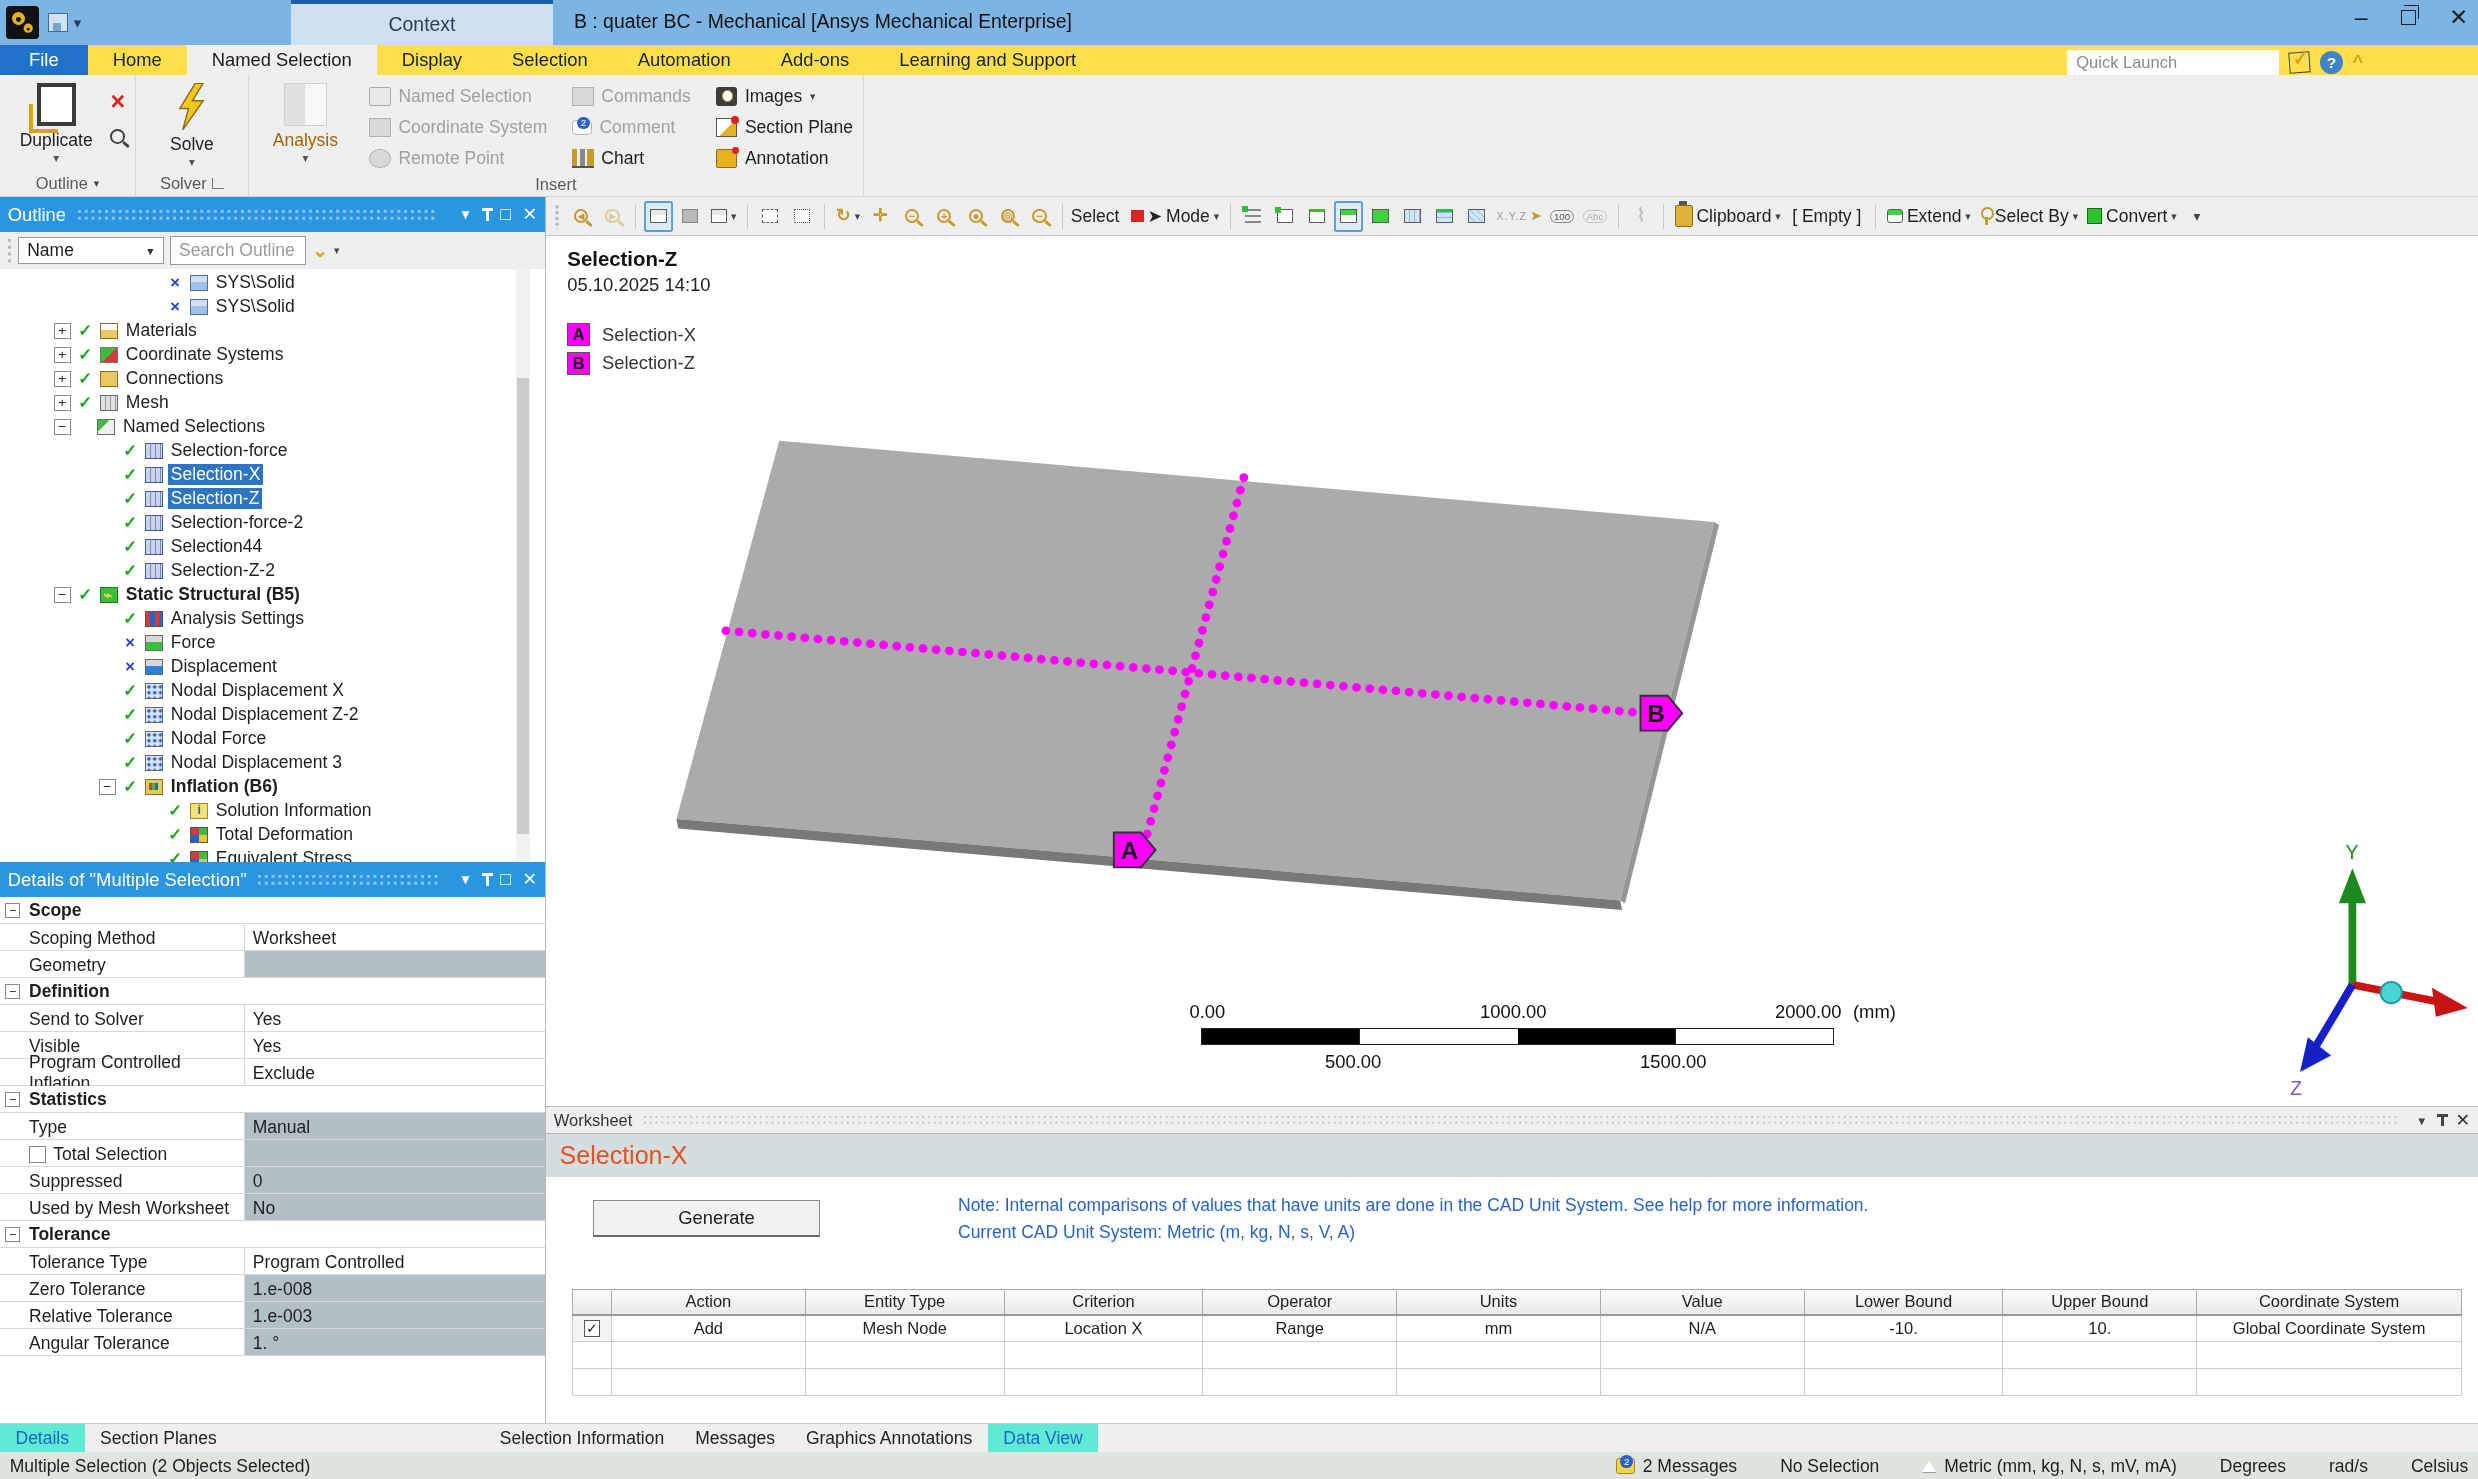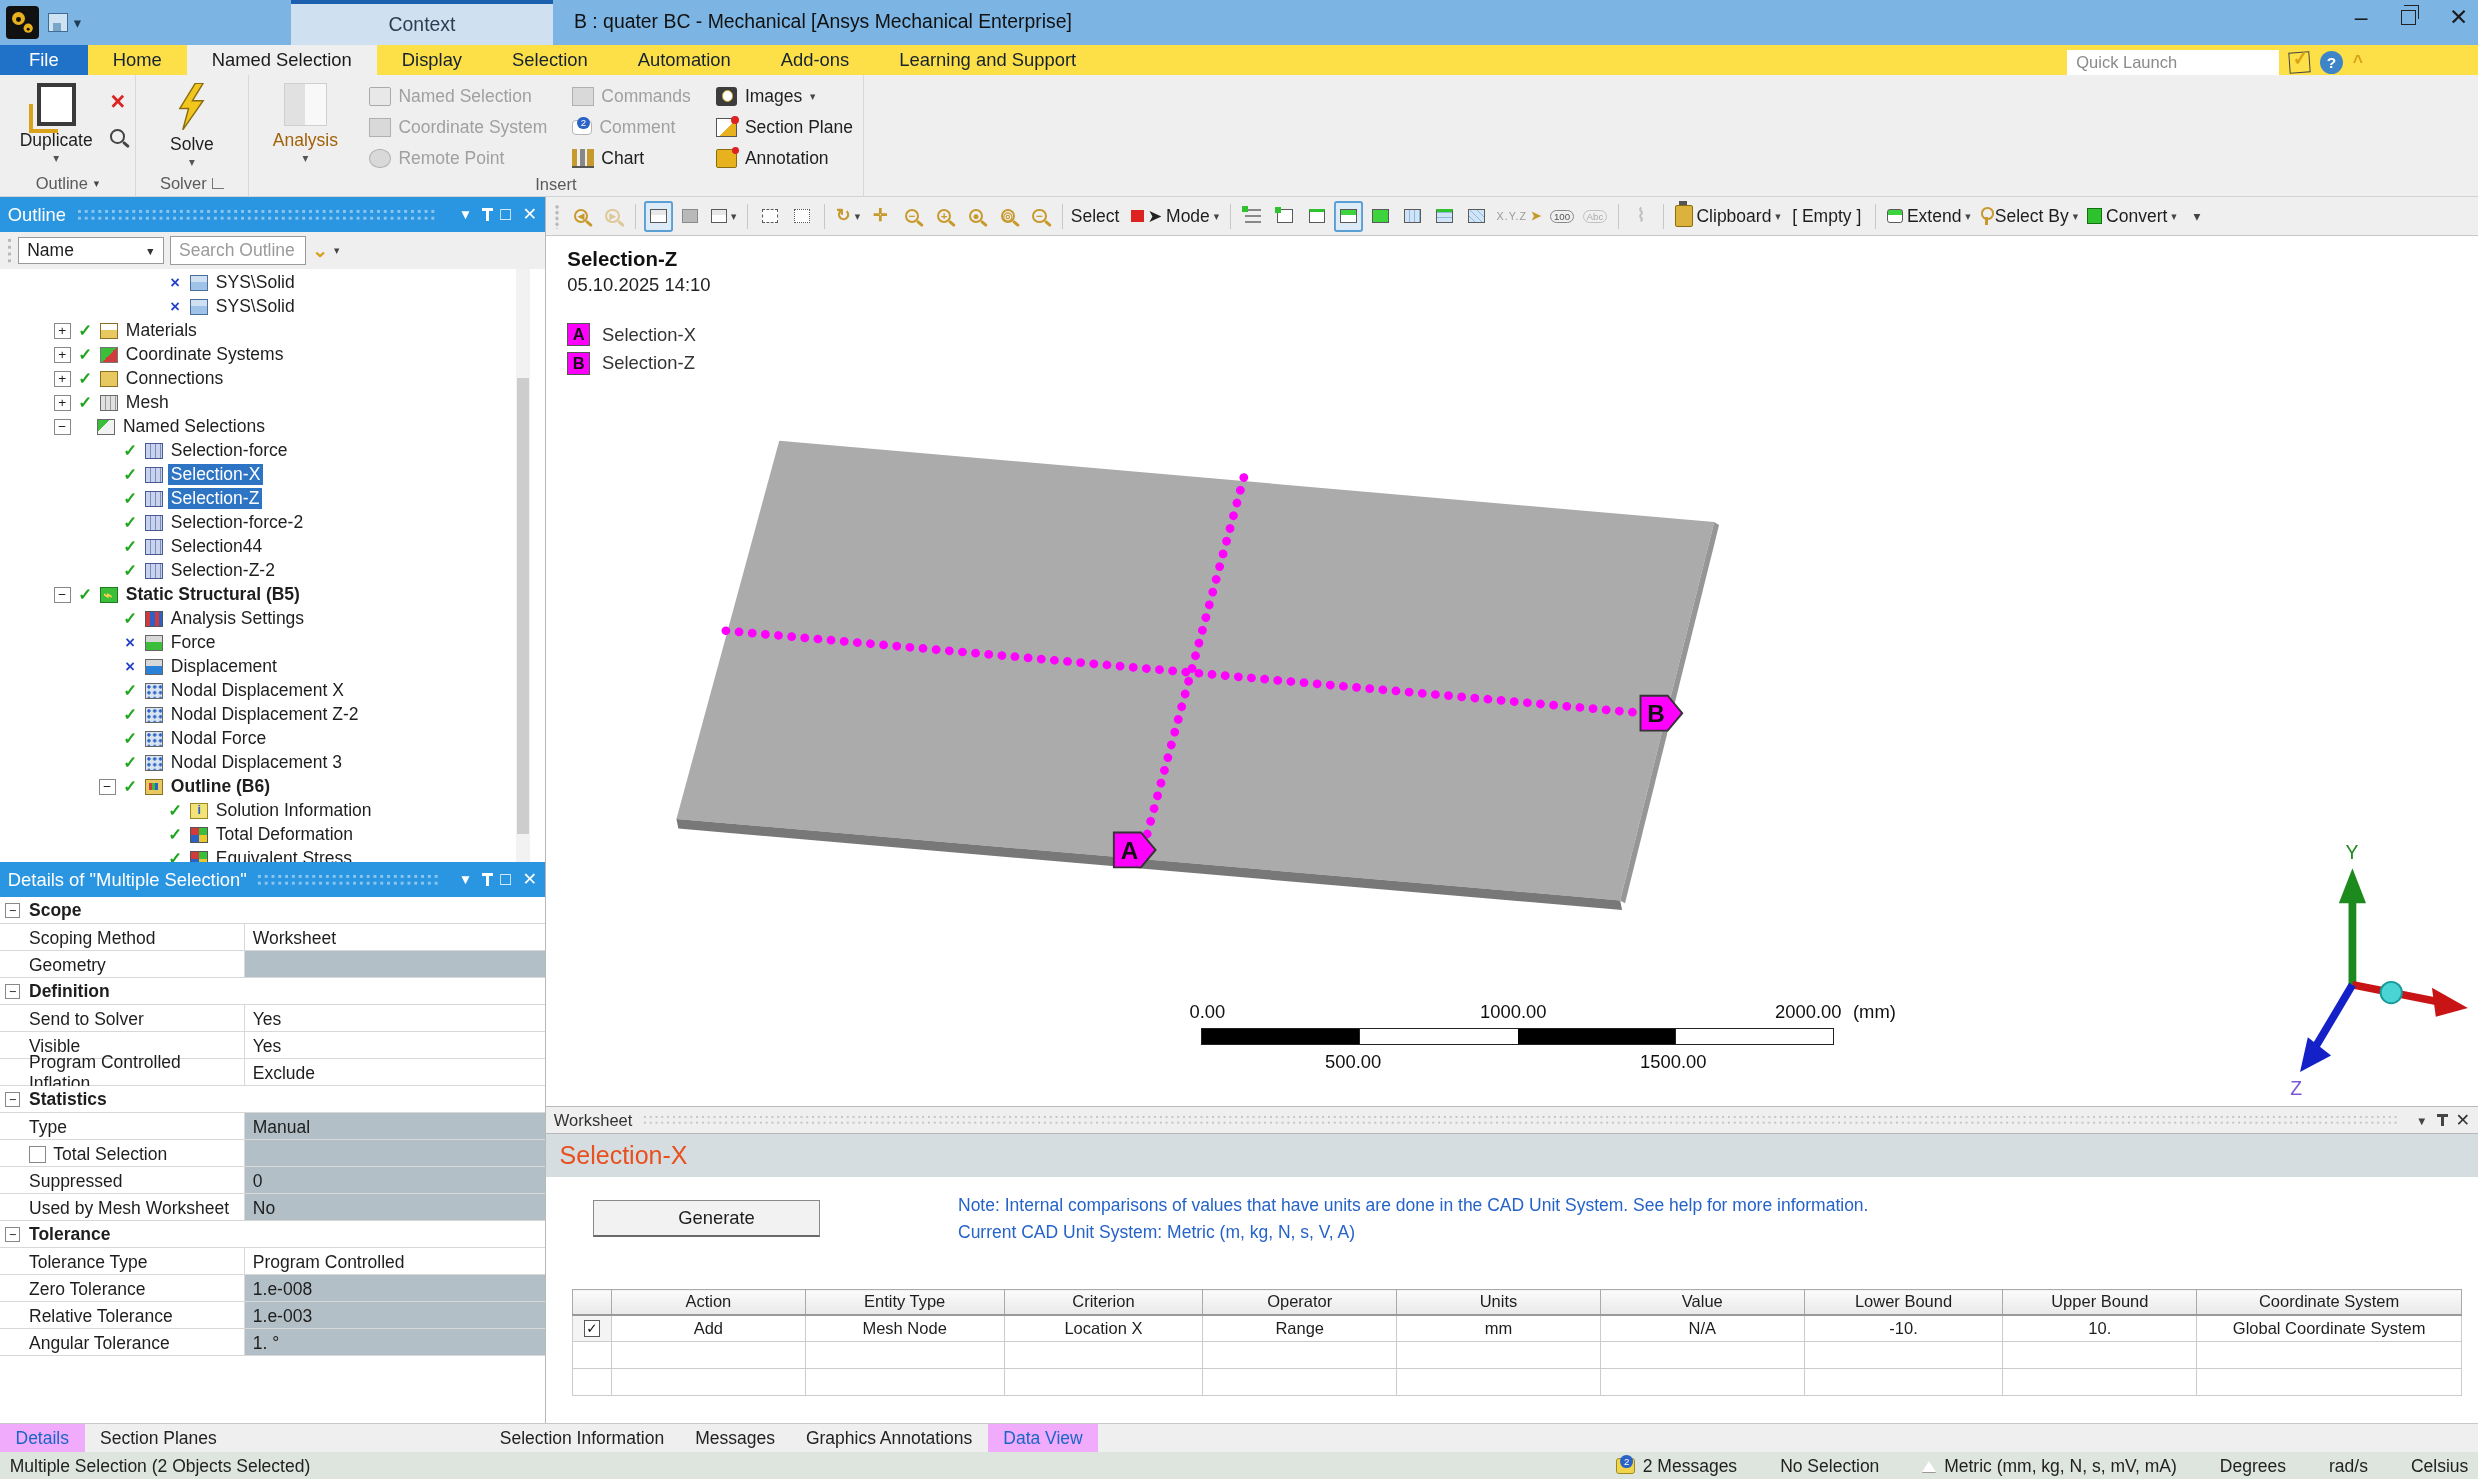--- a/index.html
+++ b/index.html
@@ -192,21 +192,21 @@
   .wsnote{position:absolute;left:412px;top:85px;font-size:17.5px;color:#2563c9;line-height:27px;}
   .wstable{position:absolute;left:26px;top:182px;width:1890px;border-collapse:collapse;font-size:16.5px;}
   .wstable th{border:1px solid #aaa;border-bottom:2.9px double #999;background:linear-gradient(180deg,#fbfbfb,#e9e9e9);font-weight:normal;height:25px;padding:0 3.9px;}
   .wstable td{border:1px solid #ccc;height:27px;text-align:center;padding:0 3.9px;background:#fff;}
   .wstable td.chk{background:#f4f4f4;}
   .wchk{width:16.5px;height:16.5px;border:1px solid #555;margin:0 auto;display:flex;align-items:center;justify-content:center;font-size:13.6px;color:#111;background:#fff;}
 
   
   .btabs{position:absolute;left:0;top:1423px;width:100%;height:29px;background:#f0eff0;border-top:1px solid #c9c8c9;display:flex;align-items:stretch;font-size:17.5px;}
   .btab{padding:0 15.5px;display:flex;align-items:center;color:#222;}
-  .btab.active{background:#f0abfc;color:#1a66c8;}
+  .btab.active{background:#5eead4;color:#1a66c8;}
   .statusbar{position:absolute;left:0;top:1452px;width:100%;height:28px;background:#dee4de;display:flex;align-items:center;padding:0 9.7px;font-size:17.5px;color:#222;}
   .statusbar .left{flex:1;}
   .statusbar .ritem{margin-left:43px;display:flex;align-items:center;gap:7.8px;}
   .bubble{width:19.4px;height:15.5px;background:#f2d44a;border:1px solid #9a8a20;border-radius:2.9px;position:relative;}
   .bubble::after{content:"2";position:absolute;left:3.9px;top:-3.9px;width:12.6px;height:12.6px;background:#2a62c8;color:#fff;border-radius:50%;font-size:9.7px;display:flex;align-items:center;justify-content:center;}
   .tri{width:0;height:0;border-left:7.8px solid transparent;border-right:7.8px solid transparent;border-bottom:11.6px solid #fff;filter:drop-shadow(0 1px 0 #999);}
 </style>
 </head>
 <body>
 
@@ -614,21 +614,21 @@
         <div class="trow" style="padding-left: 99px;">
           <span class="tsp"></span>
           <span class="mk c">✓</span>
           <span class="ticon ic-nodal"></span>
           <span class="tlab">Nodal Displacement 3</span>
         </div>
         <div class="trow" style="padding-left: 99px;">
           <span class="texp">−</span>
           <span class="mk c">✓</span>
           <span class="ticon ic-solution"></span>
-          <span class="tlab b">Outline (B6)</span>
+          <span class="tlab b">Inflation (B6)</span>
         </div>
         <div class="trow" style="padding-left: 144px;">
           <span class="tsp"></span>
           <span class="mk c">✓</span>
           <span class="ticon ic-info"></span>
           <span class="tlab">Solution Information</span>
         </div>
         <div class="trow" style="padding-left: 144px;">
           <span class="tsp"></span>
           <span class="mk c">✓</span>

